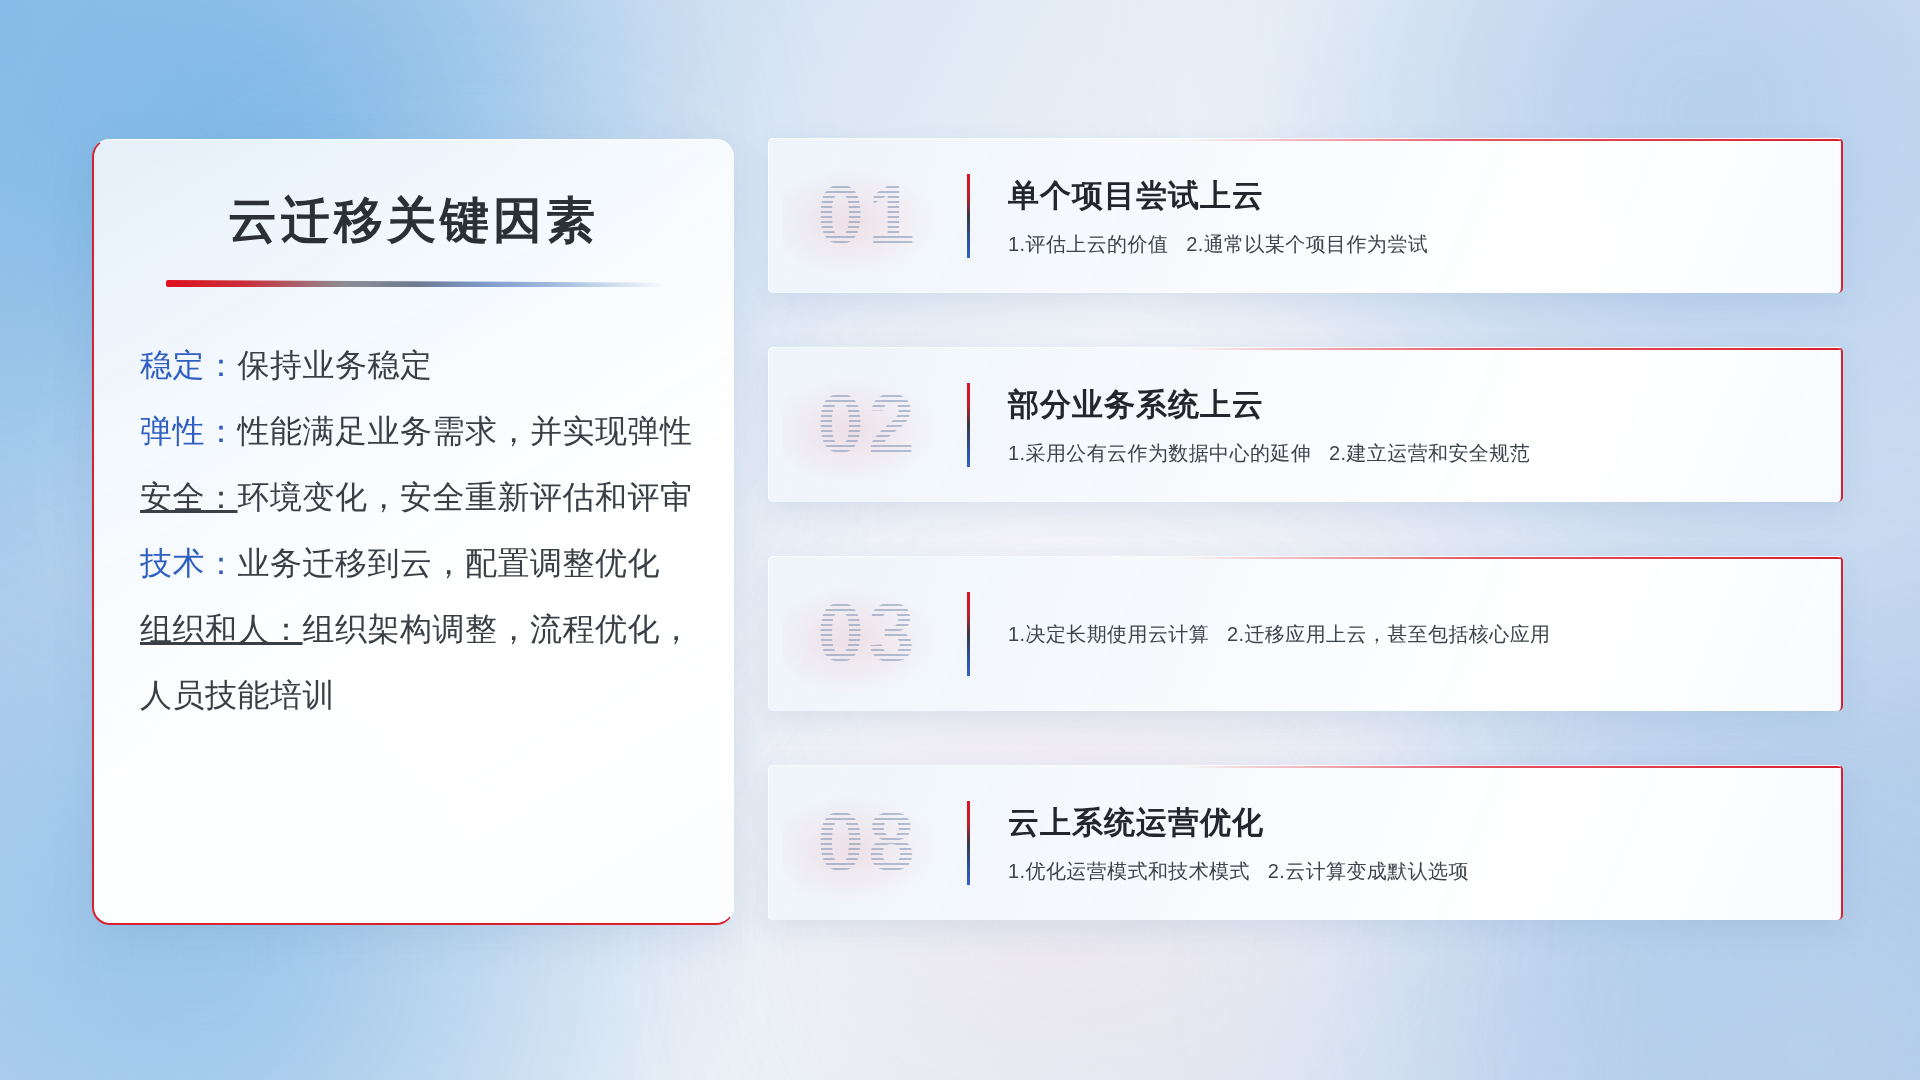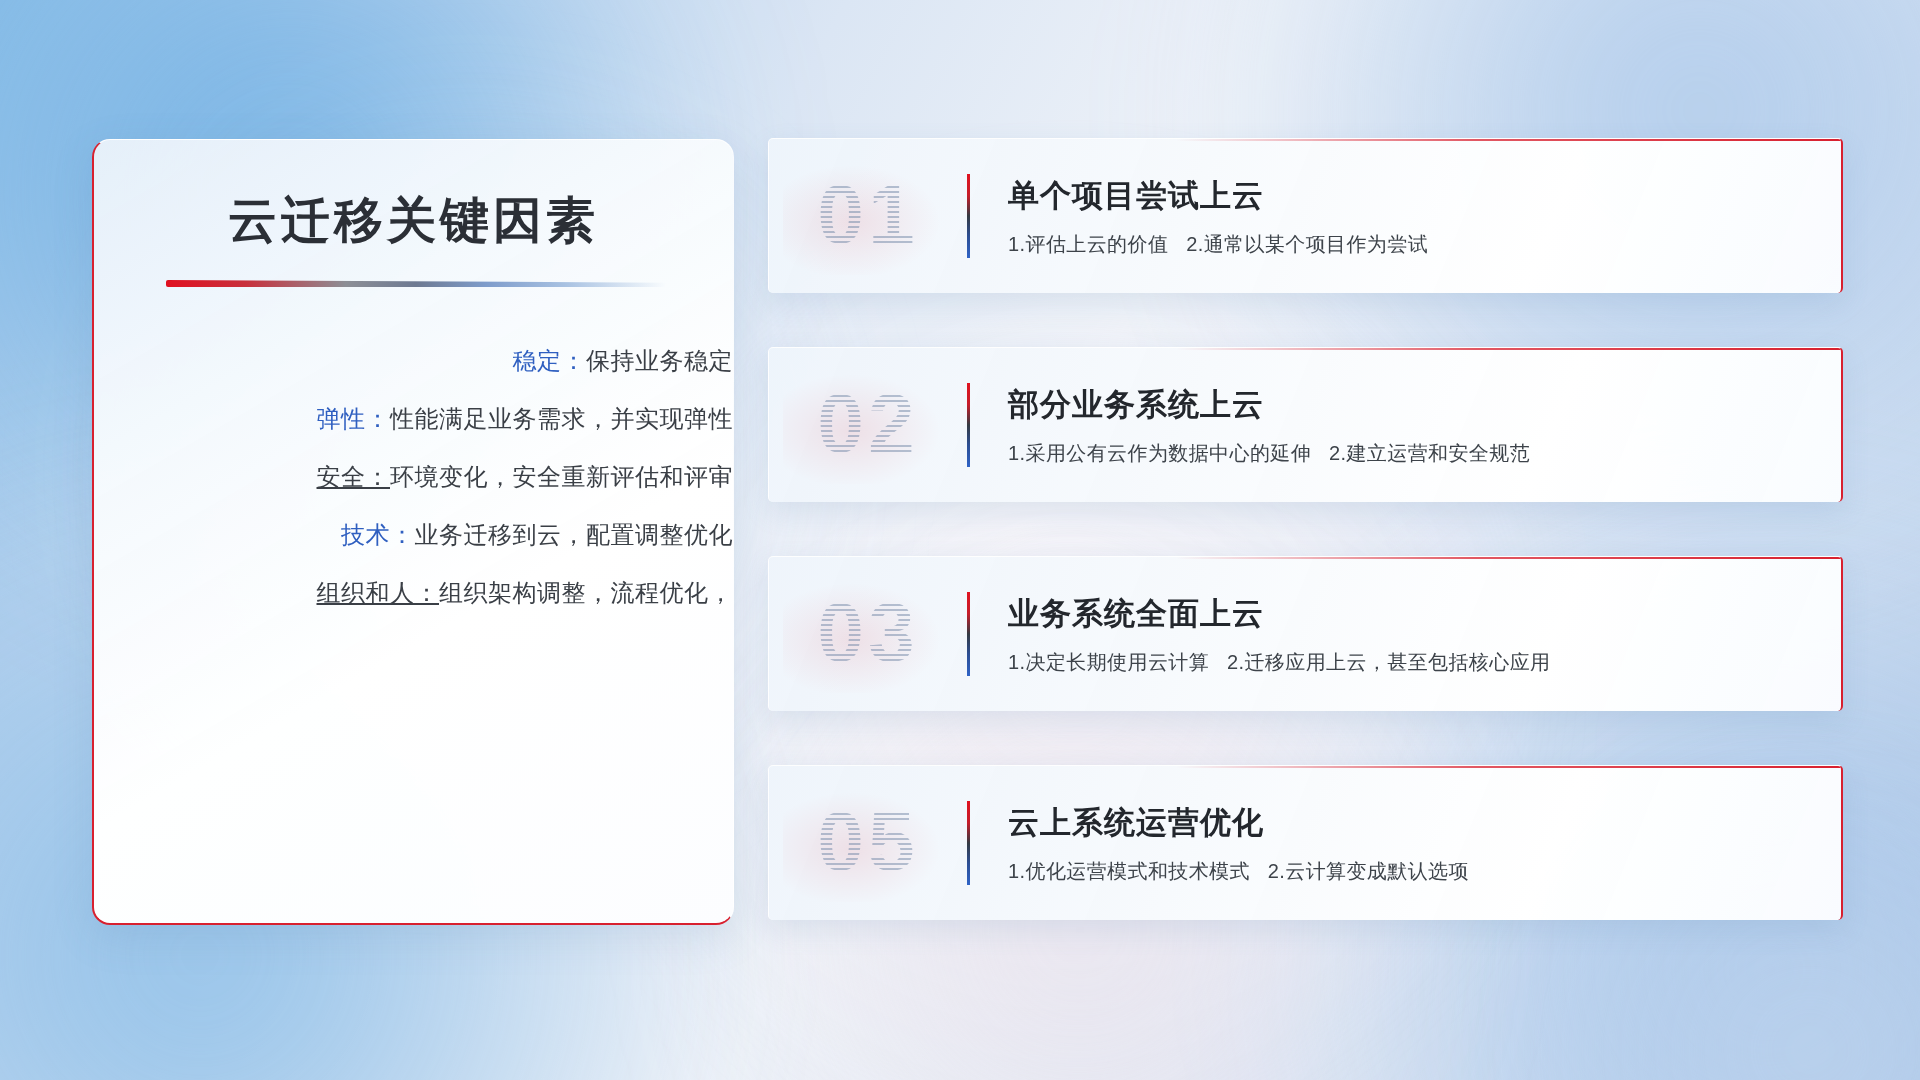--- a/index.html
+++ b/index.html
@@ -54,27 +54,26 @@
   }
   #title-rule {
     margin:26px auto 0 72px;
     width:500px; height:7px;
     background:linear-gradient(90deg,#e01020 0%, #c8303c 16%, #8c8f96 36%, #6e7a92 50%, #7e9ccb 64%, #a9c2e2 80%, rgba(200,216,236,0) 100%);
     clip-path:polygon(0 0, 100% 38%, 100% 100%, 0 100%);
     border-radius:2px;
   }
   #factor-list { margin:62px 0 0 46px; }
   .factor-line {
-    font-size:24px;
+    font-size:32px;
     line-height:1.0;
     color:#3a3f46;
     margin-bottom:34px;
     white-space:nowrap;
     letter-spacing:.5px;
-    text-align:right;
   }
   .factor-line .lbl { color:#2f5fc0; }
   .factor-line .lbl.plain { color:#3a3f46;text-decoration:underline; }
 
   
   #cards {
     position:absolute;
     left:768px; top:138px;
     width:1075px;
   }
@@ -168,20 +167,21 @@
 
 <section id="left-panel">
   <h1 id="panel-title">云迁移关键因素</h1>
   <div id="title-rule"></div>
   <div id="factor-list">
       <div class="factor-line"><span class="lbl">稳定：</span><span class="txt">保持业务稳定</span></div>
       <div class="factor-line"><span class="lbl">弹性：</span><span class="txt">性能满足业务需求，并实现弹性</span></div>
       <div class="factor-line"><span class="lbl plain">安全：</span><span class="txt">环境变化，安全重新评估和评审</span></div>
       <div class="factor-line"><span class="lbl">技术：</span><span class="txt">业务迁移到云，配置调整优化</span></div>
       <div class="factor-line"><span class="lbl plain">组织和人：</span><span class="txt">组织架构调整，流程优化，</span></div>
+      <div class="factor-line"><span class="txt">人员技能培训</span></div>
     </div>
 </section>
 
 <section id="cards">
     <article class="card">
       <div class="card-num">
         <span class="num-glow"></span>
         <span class="num-text">01</span>
       </div>
       <div class="card-divider"></div>
@@ -201,28 +201,27 @@
         <div class="card-desc">1.采用公有云作为数据中心的延伸   2.建立运营和安全规范</div>
       </div>
     </article>
     <article class="card">
       <div class="card-num">
         <span class="num-glow"></span>
         <span class="num-text">03</span>
       </div>
       <div class="card-divider"></div>
       <div class="card-body">
-        <div class="card-title">业务系统全面上云</div>
         <div class="card-desc">1.决定长期使用云计算   2.迁移应用上云，甚至包括核心应用</div>
       </div>
     </article>
     <article class="card">
       <div class="card-num">
         <span class="num-glow"></span>
-        <span class="num-text">05</span>
+        <span class="num-text">08</span>
       </div>
       <div class="card-divider"></div>
       <div class="card-body">
         <div class="card-title">云上系统运营优化</div>
         <div class="card-desc">1.优化运营模式和技术模式   2.云计算变成默认选项</div>
       </div>
     </article>
   </section>
 
 </body></html>

